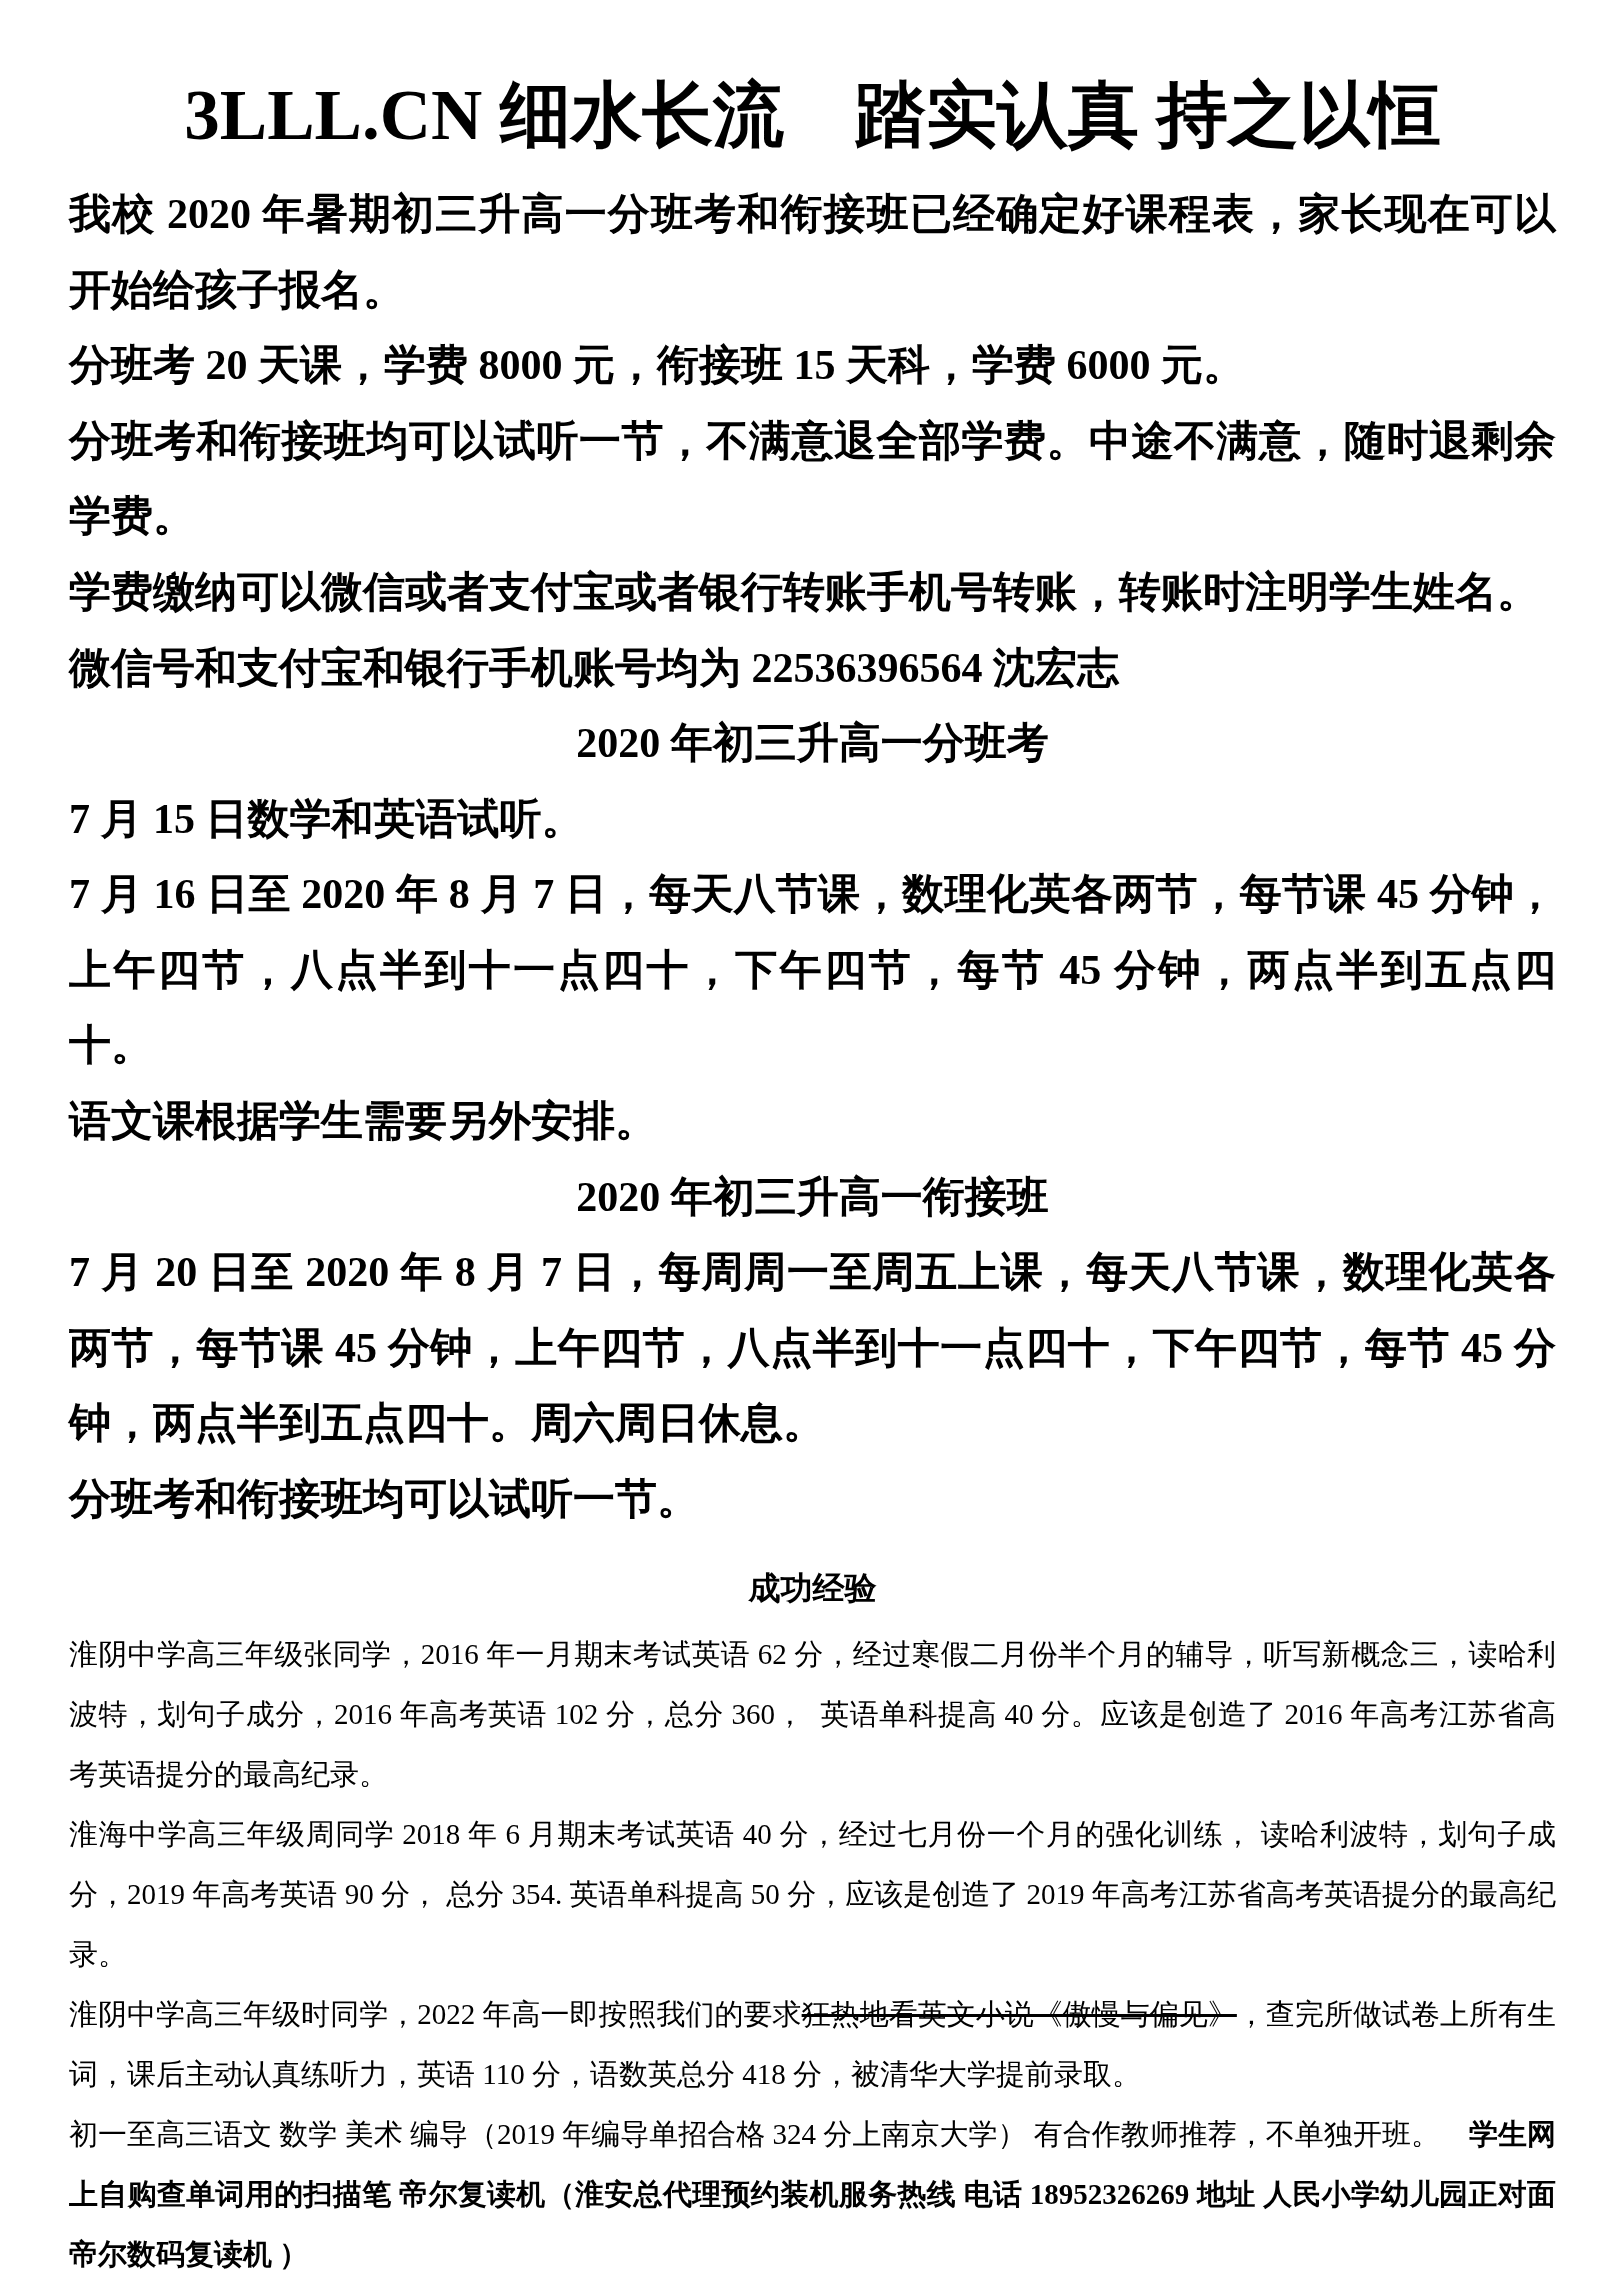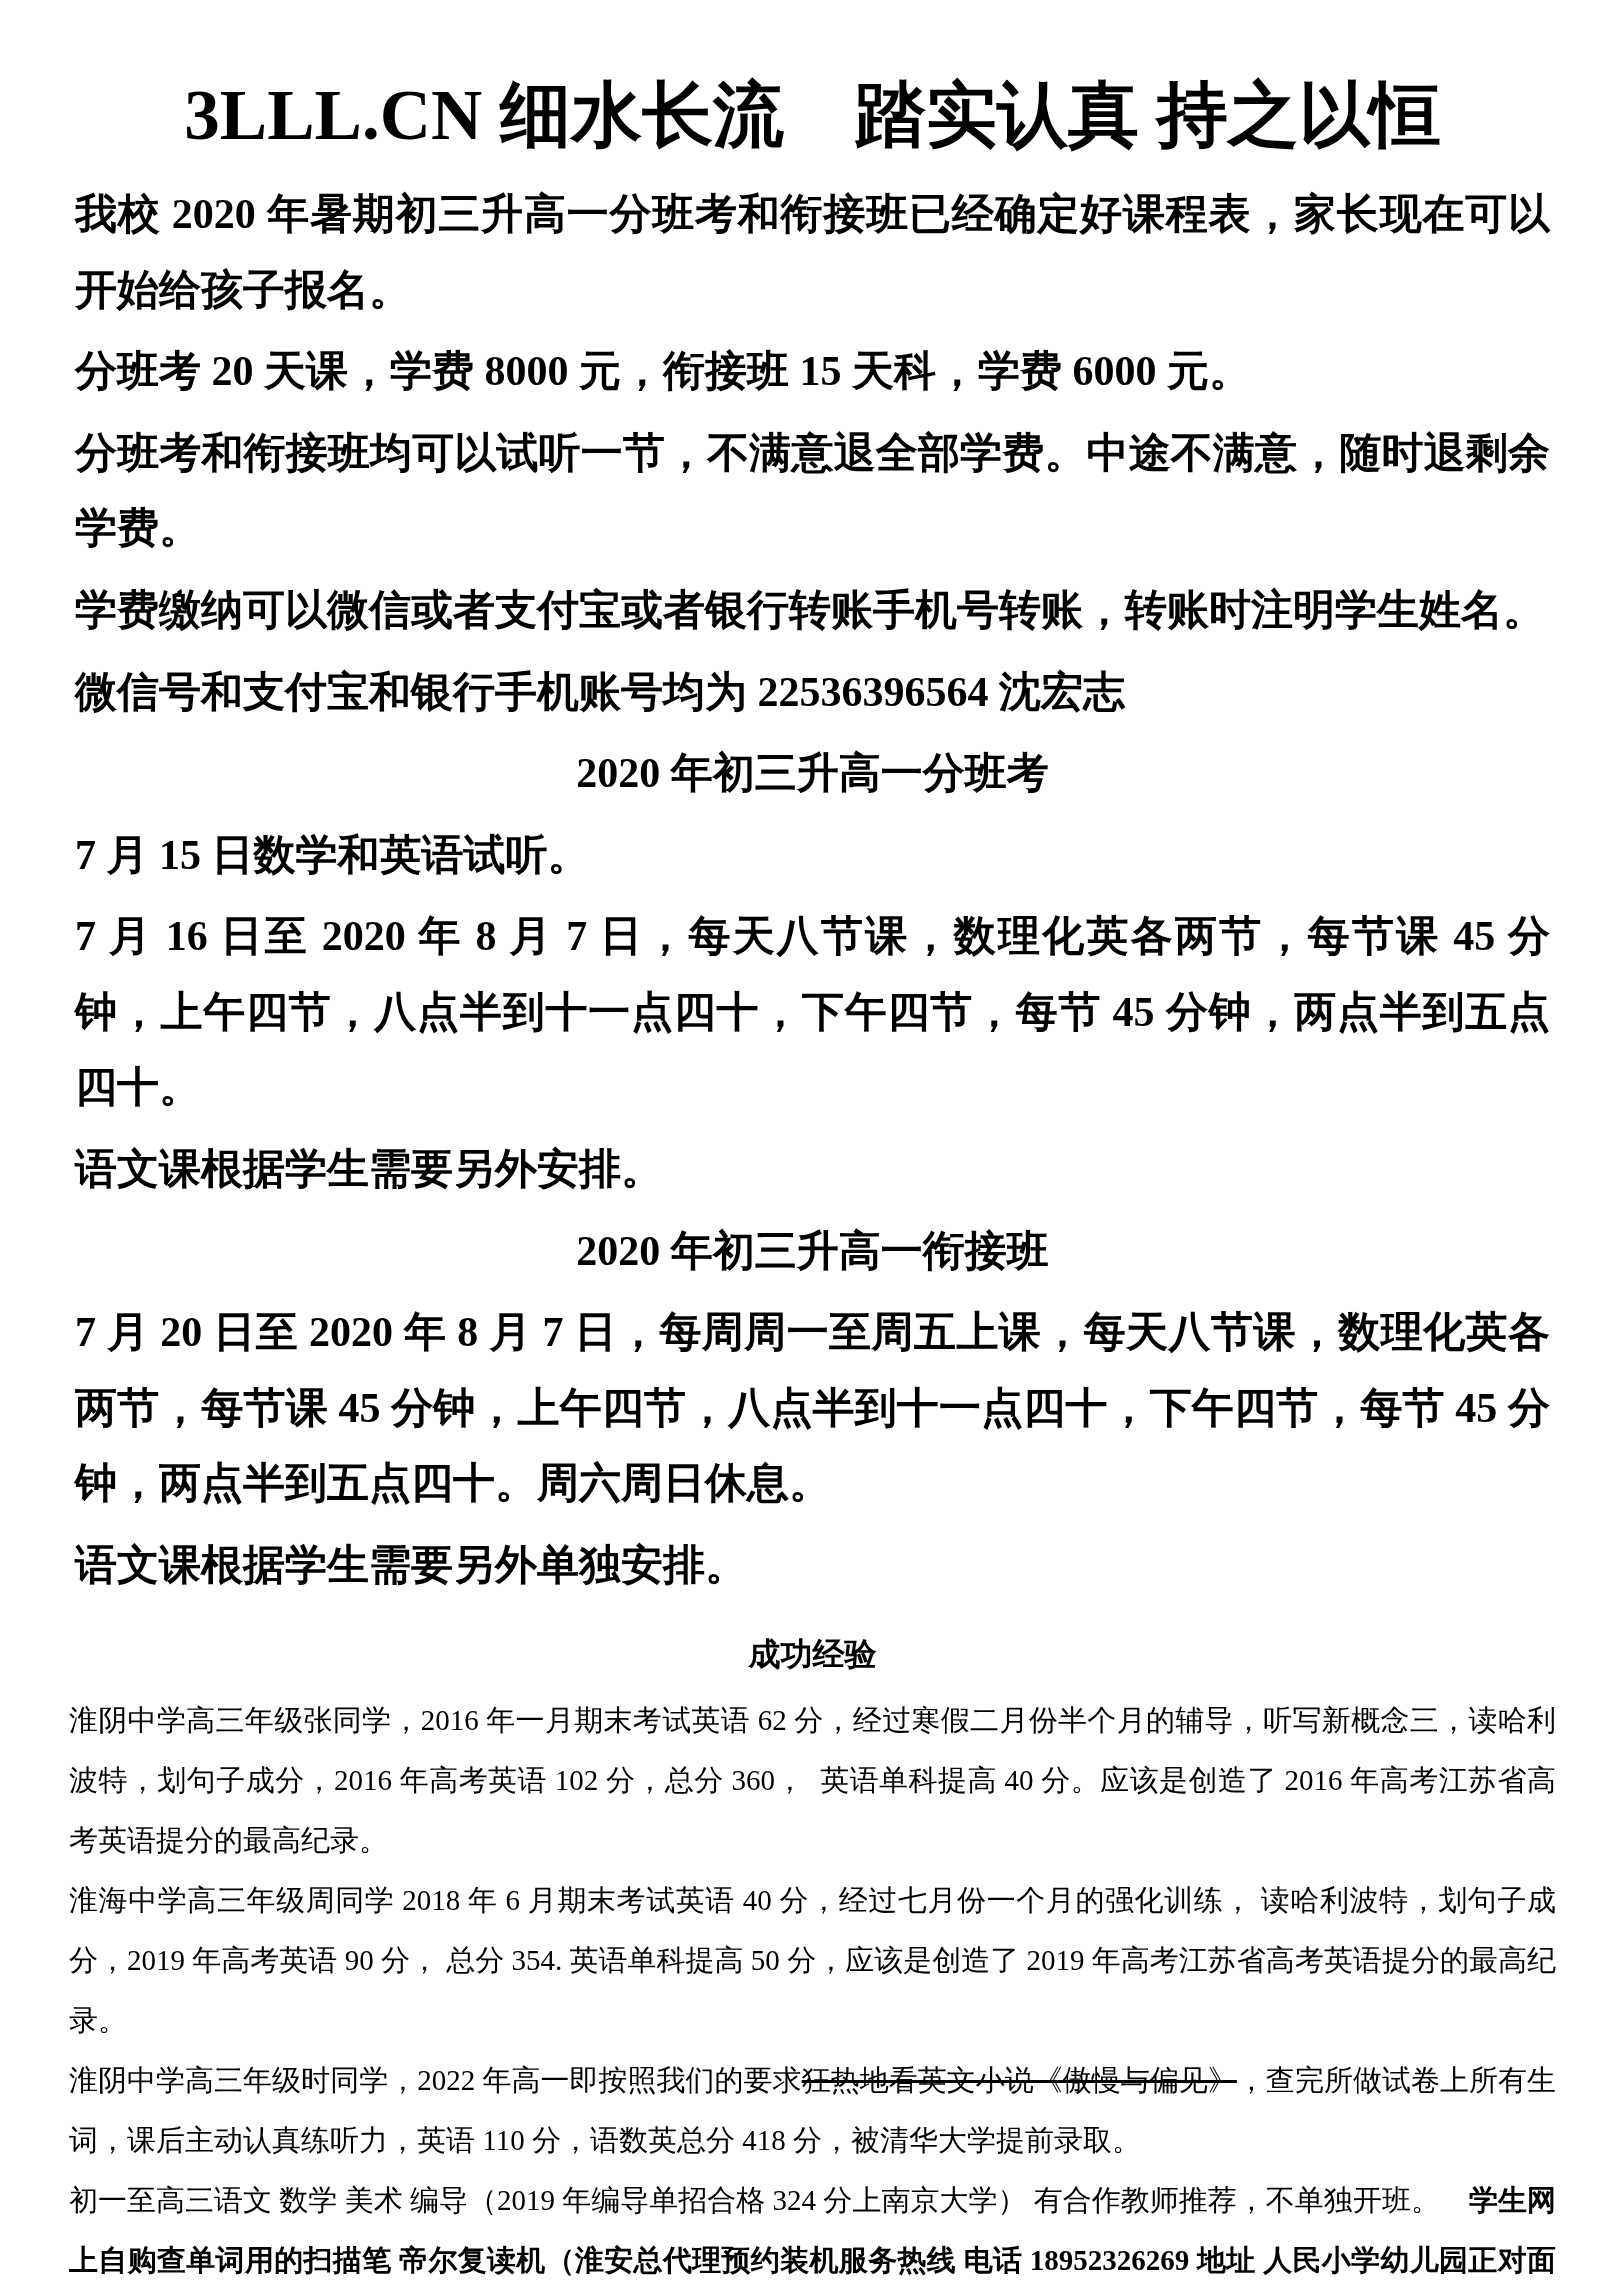--- a/index.html
+++ b/index.html
@@ -18,21 +18,21 @@
   }
   .doc-title {
     margin: 0 0 10px 0;
     text-align: center;
     font-size: 71px;
     font-weight: 700;
     line-height: 1.45;
     white-space: pre-wrap;
   }
   .main-p {
-    margin: 6px;
+    margin: 0;
     font-size: 42px;
     font-weight: 700;
     line-height: 1.8;
     text-align: justify;
     white-space: pre-wrap;
   }
   .center-heading {
     margin: 0;
     font-size: 42px;
     font-weight: 700;
@@ -77,21 +77,21 @@
   <p class="main-p">学费缴纳可以微信或者支付宝或者银行转账手机号转账，转账时注明学生姓名。</p>
   <p class="main-p">微信号和支付宝和银行手机账号均为 22536396564 沈宏志</p>
 
   <h2 class="center-heading">2020 年初三升高一分班考</h2>
   <p class="main-p">7 月 15 日数学和英语试听。</p>
   <p class="main-p">7 月 16 日至 2020 年 8 月 7 日，每天八节课，数理化英各两节，每节课 45 分钟，上午四节，八点半到十一点四十，下午四节，每节 45 分钟，两点半到五点四十。</p>
   <p class="main-p">语文课根据学生需要另外安排。</p>
 
   <h2 class="center-heading">2020 年初三升高一衔接班</h2>
   <p class="main-p">7 月 20 日至 2020 年 8 月 7 日，每周周一至周五上课，每天八节课，数理化英各两节，每节课 45 分钟，上午四节，八点半到十一点四十，下午四节，每节 45 分钟，两点半到五点四十。周六周日休息。</p>
-  <p class="main-p">语文课根据学生需要另外单独安排。</p>
+  <p class="main-p">分班考和衔接班均可以试听一节。</p>
 
   <h3 class="success-heading">成功经验</h3>
 
   <p class="small-p">淮阴中学高三年级张同学，2016 年一月期末考试英语 62 分，经过寒假二月份半个月的辅导，听写新概念三，读哈利波特，划句子成分，2016 年高考英语 102 分，总分 360，  英语单科提高 40 分。应该是创造了 2016 年高考江苏省高考英语提分的最高纪录。</p>
   <p class="small-p">淮海中学高三年级周同学 2018 年 6 月期末考试英语 40 分，经过七月份一个月的强化训练， 读哈利波特，划句子成分，2019 年高考英语 90 分， 总分 354. 英语单科提高 50 分，应该是创造了 2019 年高考江苏省高考英语提分的最高纪录。</p>
   <p class="small-p"><span>淮阴中学高三年级时同学，2022 年高一即按照我们的要求</span><span class="strike">狂热地看英文小说《傲慢与偏见》</span><span>，查完所做试卷上所有生词，课后主动认真练听力，英语 110 分，语数英总分 418 分，被清华大学提前录取。</span></p>
 
   <p class="small-p"><span>初一至高三语文 数学 美术 编导（2019 年编导单招合格 324 分上南京大学） 有合作教师推荐，不单独开班。    </span><span class="bold-run">学生网上自购查单词用的扫描笔 帝尔复读机（淮安总代理预约装机服务热线 电话 18952326269 地址 人民小学幼儿园正对面帝尔数码复读机 ）</span></p>
 
 </div>

